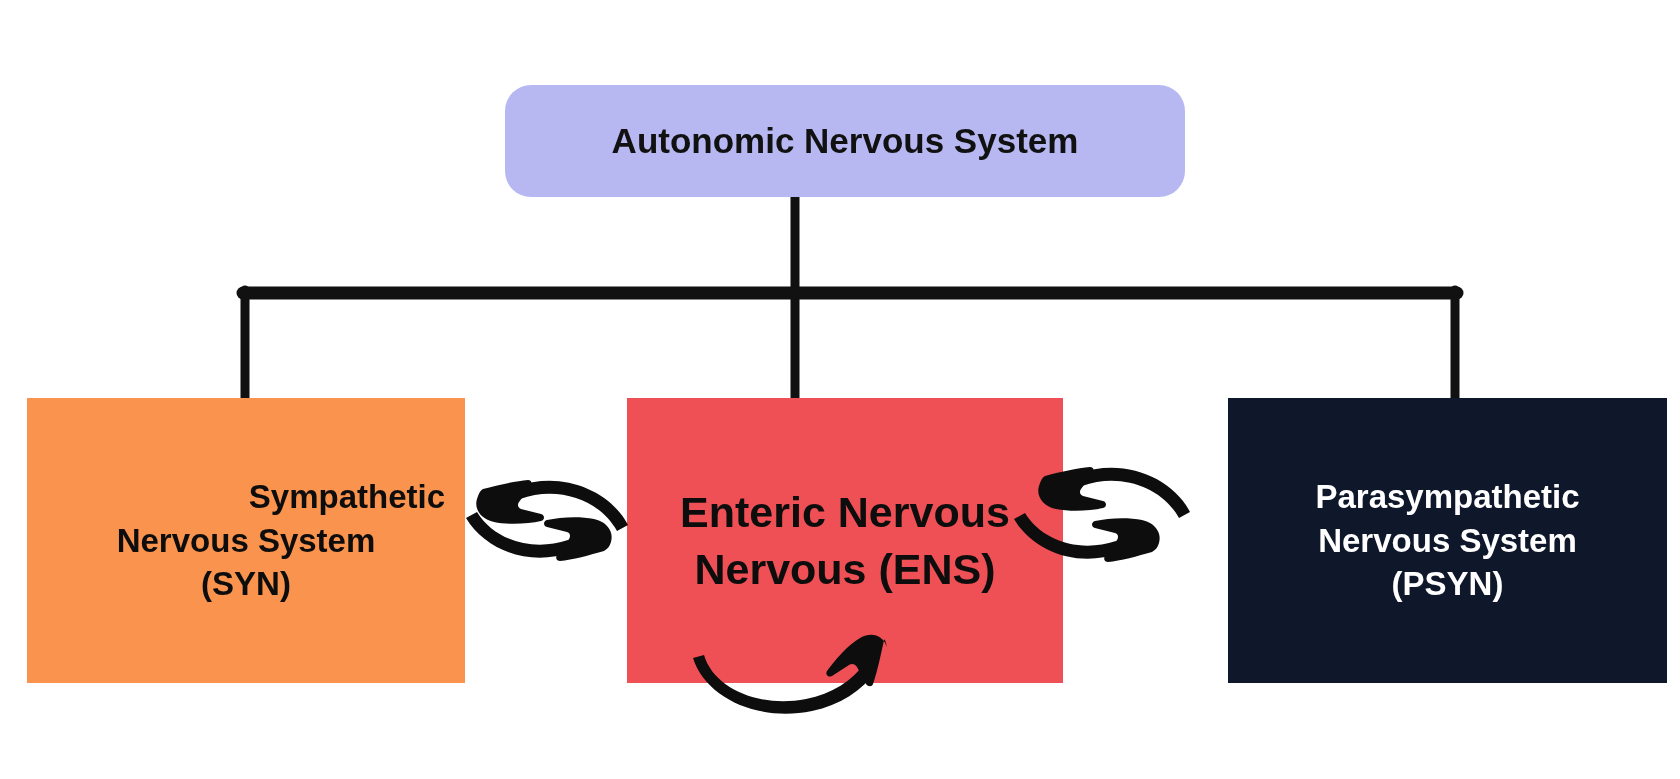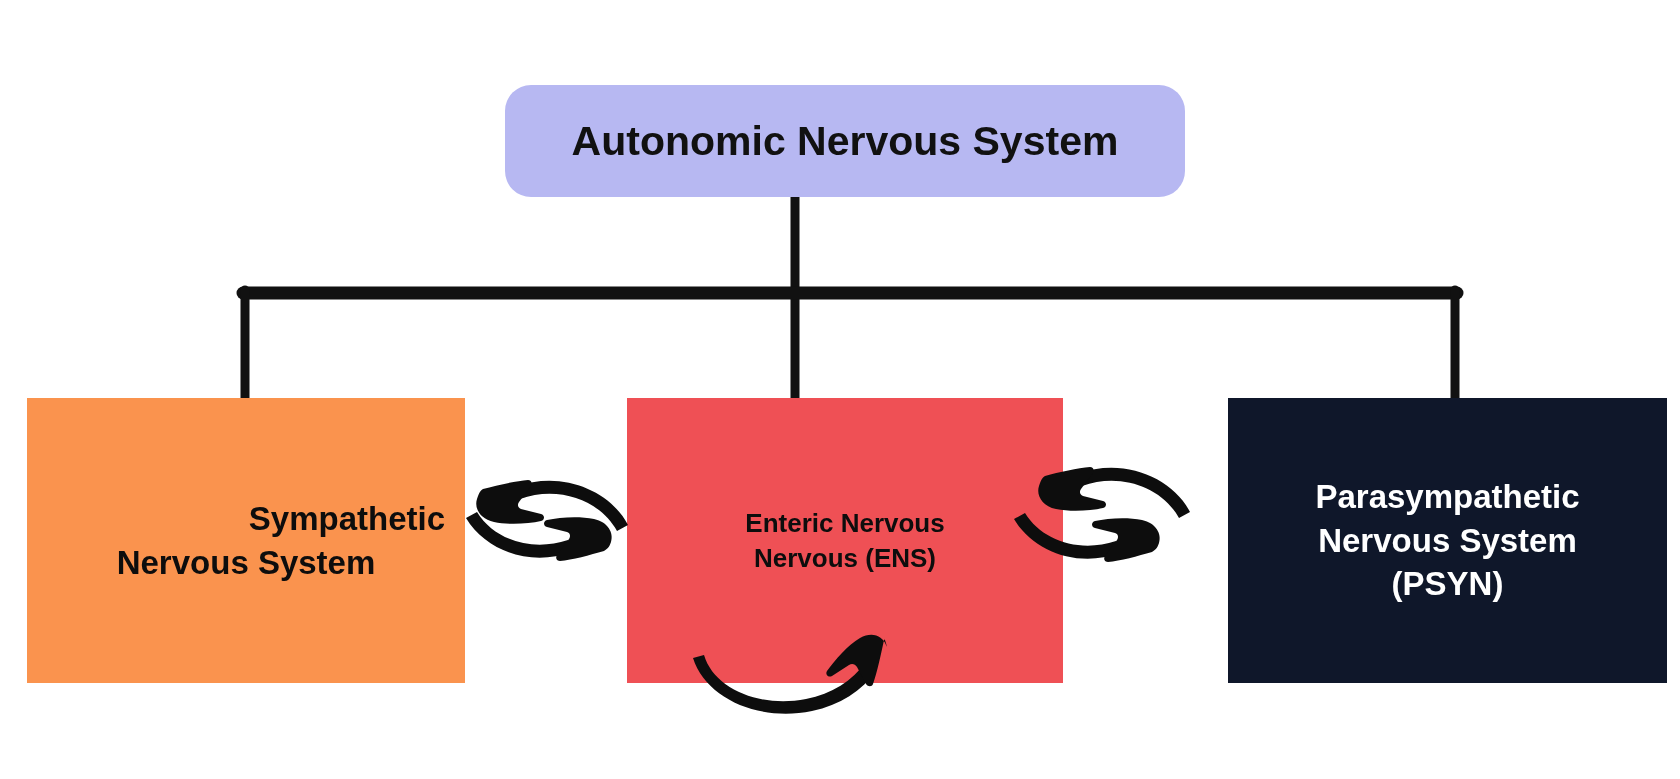--- a/index.html
+++ b/index.html
@@ -38,41 +38,41 @@
 
   
   #node-ans {
     left: 505px;
     top: 85px;
     width: 680px;
     height: 112px;
     background: #b7b8f2;
     border-radius: 26px;
     color: #111111;
-    font-size: 41px;
+    font-size: 35px;
   }
 
   
   #node-syn {
     left: 27px;
     top: 398px;
     width: 438px;
     height: 285px;
     background: #fa934e;
     color: #0d0d0d;
     font-size: 33px;
   }
   #node-ens {
     left: 627px;
     top: 398px;
     width: 436px;
     height: 285px;
     background: #ef5055;
     color: #0d0d0d;
-    font-size: 26px;
+    font-size: 43px;
   }
   #node-psyn {
     left: 1228px;
     top: 398px;
     width: 439px;
     height: 285px;
     background: #0f172a;
     color: #ffffff;
     font-size: 33px;
   }
@@ -148,20 +148,21 @@
   <div class="node" id="node-ans">
     <span>
         <span style="display: block;">Autonomic Nervous System</span>
       </span>
   </div>
 
   <div class="node" id="node-syn">
     <span>
         <span style="display: block; text-align: right;">Sympathetic</span>
         <span style="display: block;">Nervous System</span>
+        <span style="display: block;">(SYN)</span>
       </span>
   </div>
 
   <div class="node" id="node-ens">
     <span>
         <span style="display: block;">Enteric Nervous</span>
         <span style="display: block;">Nervous (ENS)</span>
       </span>
   </div>
 

